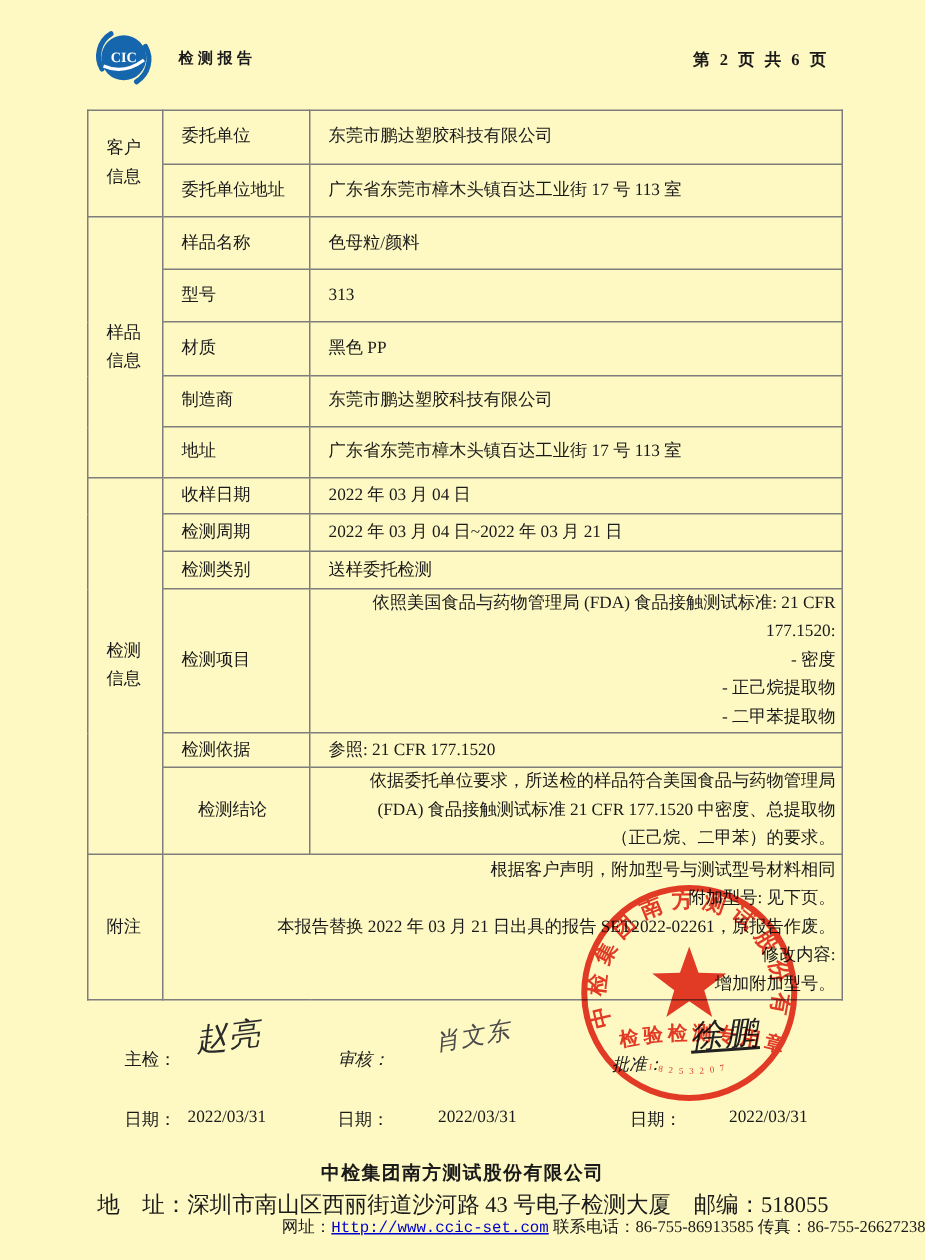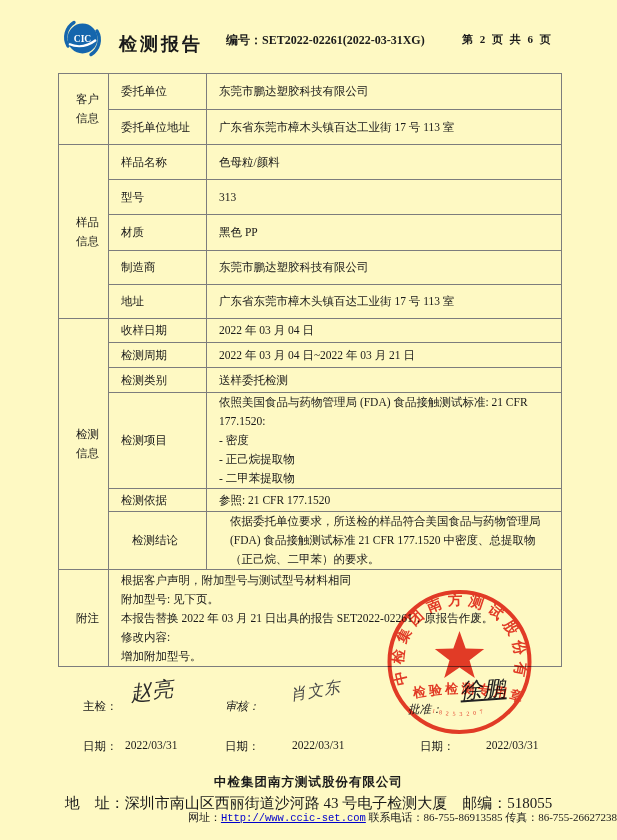--- a/index.html
+++ b/index.html
@@ -1,35 +1,35 @@
 <!DOCTYPE html>
 <html><head>
 <meta charset="utf-8">
 <style>
   html,body{margin:0;padding:0;}
   body{background:#fff;}
   .page{position:relative;width:617px;height:840px;background:#fef9c3;overflow:hidden;
         font-family:"Liberation Serif","DejaVu Serif",serif;color:#1a1a1a;}
   
   .logo{position:absolute;left:59px;top:15px;width:47px;height:47px;}
-  .report-title{position:absolute;left:119px;top:32px;font-size:18px;font-weight:bold;letter-spacing:3px;}
+  .report-title{position:absolute;left:119px;top:32px;font-size:10px;font-weight:bold;letter-spacing:3px;}
   .report-no{position:absolute;left:226px;top:32px;font-size:12px;font-weight:bold;}
   .page-info{position:absolute;left:462px;top:32px;font-size:11px;font-weight:bold;letter-spacing:2px;}
   
   table.report{position:absolute;left:58px;top:73px;width:503px;border-collapse:collapse;table-layout:fixed;}
   table.report td{border:1px solid #7d7d7d;font-size:11.5px;line-height:19px;vertical-align:middle;
                   padding:0 4px 0 12px;overflow:hidden;}
   .c-cat{width:50px;} .c-label{width:98px;} .c-value{width:355px;}
-  td.cat{text-align:center;padding:0 2px;line-height:24px;font-family:Liberation Mono, monospace;}
+  td.cat{text-align:left;padding:0 2px;line-height:24px;font-family:Liberation Mono, monospace;}
   td.lbl{padding-left:8px;}
   .preline{white-space:pre-line;}
   tr.h35 td{height:35px;} tr.h34 td{height:34px;} tr.h33 td{height:33px;}
   tr.h23 td{height:23px;} tr.h24 td{height:24px;} tr.h22 td{height:22px;}
   tr.h94 td{height:94px;} tr.h54 td{height:54px;padding-left:23px;} tr.h96 td{height:96px;}
-  td.tall{line-height:19.5px;}
+  td.tall{line-height:19.5px;text-align:right;}
   
   .sig-area{position:absolute;left:58px;top:655px;width:503px;height:115px;font-size:11.5px;}
   .sig-area .role{position:absolute;white-space:nowrap;}
   .sig{position:absolute;font-size:21px;color:#2b2b2b;transform:rotate(-7deg);white-space:nowrap;
        font-style:italic;letter-spacing:1px;}
   .sig.s2{font-size:16px;color:#4a4a4a;transform:rotate(-10deg);}
   .sig.s3{font-size:22px;color:#222;transform:rotate(-4deg);text-decoration:underline;}
   .sig-area .dlabel{position:absolute;top:84px;white-space:nowrap;}
   .sig-area .dval{position:absolute;top:84px;white-space:nowrap;}
   
@@ -49,21 +49,20 @@
   <div class="logo">
     <svg width="47" height="47" viewBox="0 0 47 47">
       <path d="M9,31 A17.5,17.5 0 0 1 15,7.5" stroke="#1566ad" stroke-width="3.4" fill="none" stroke-linecap="round"></path>
       <path d="M38,16 A17.5,17.5 0 0 1 32,39.5" stroke="#1566ad" stroke-width="3.4" fill="none" stroke-linecap="round"></path>
       <circle cx="23.5" cy="23.5" r="15" fill="#1566ad"></circle>
       <path d="M10,29 Q23.5,35 37,25" stroke="#ffffff" stroke-width="2.2" fill="none"></path>
       <text x="23.5" y="26.5" text-anchor="middle" fill="#ffffff" font-size="9.5" font-weight="bold" font-family="Liberation Serif, serif">CIC</text>
     </svg>
   </div>
   <div class="report-title">检测报告</div>
-  <div class="report-no"><span>编号：</span><span>SET2022-02261(2022-03-31XG)</span></div>
   <div class="page-info">第 2 页 共 6 页</div>
 
   <table class="report">
     <colgroup>
         <col class="c-cat">
         <col class="c-label">
         <col class="c-value">
       </colgroup>
     <tbody>
 

